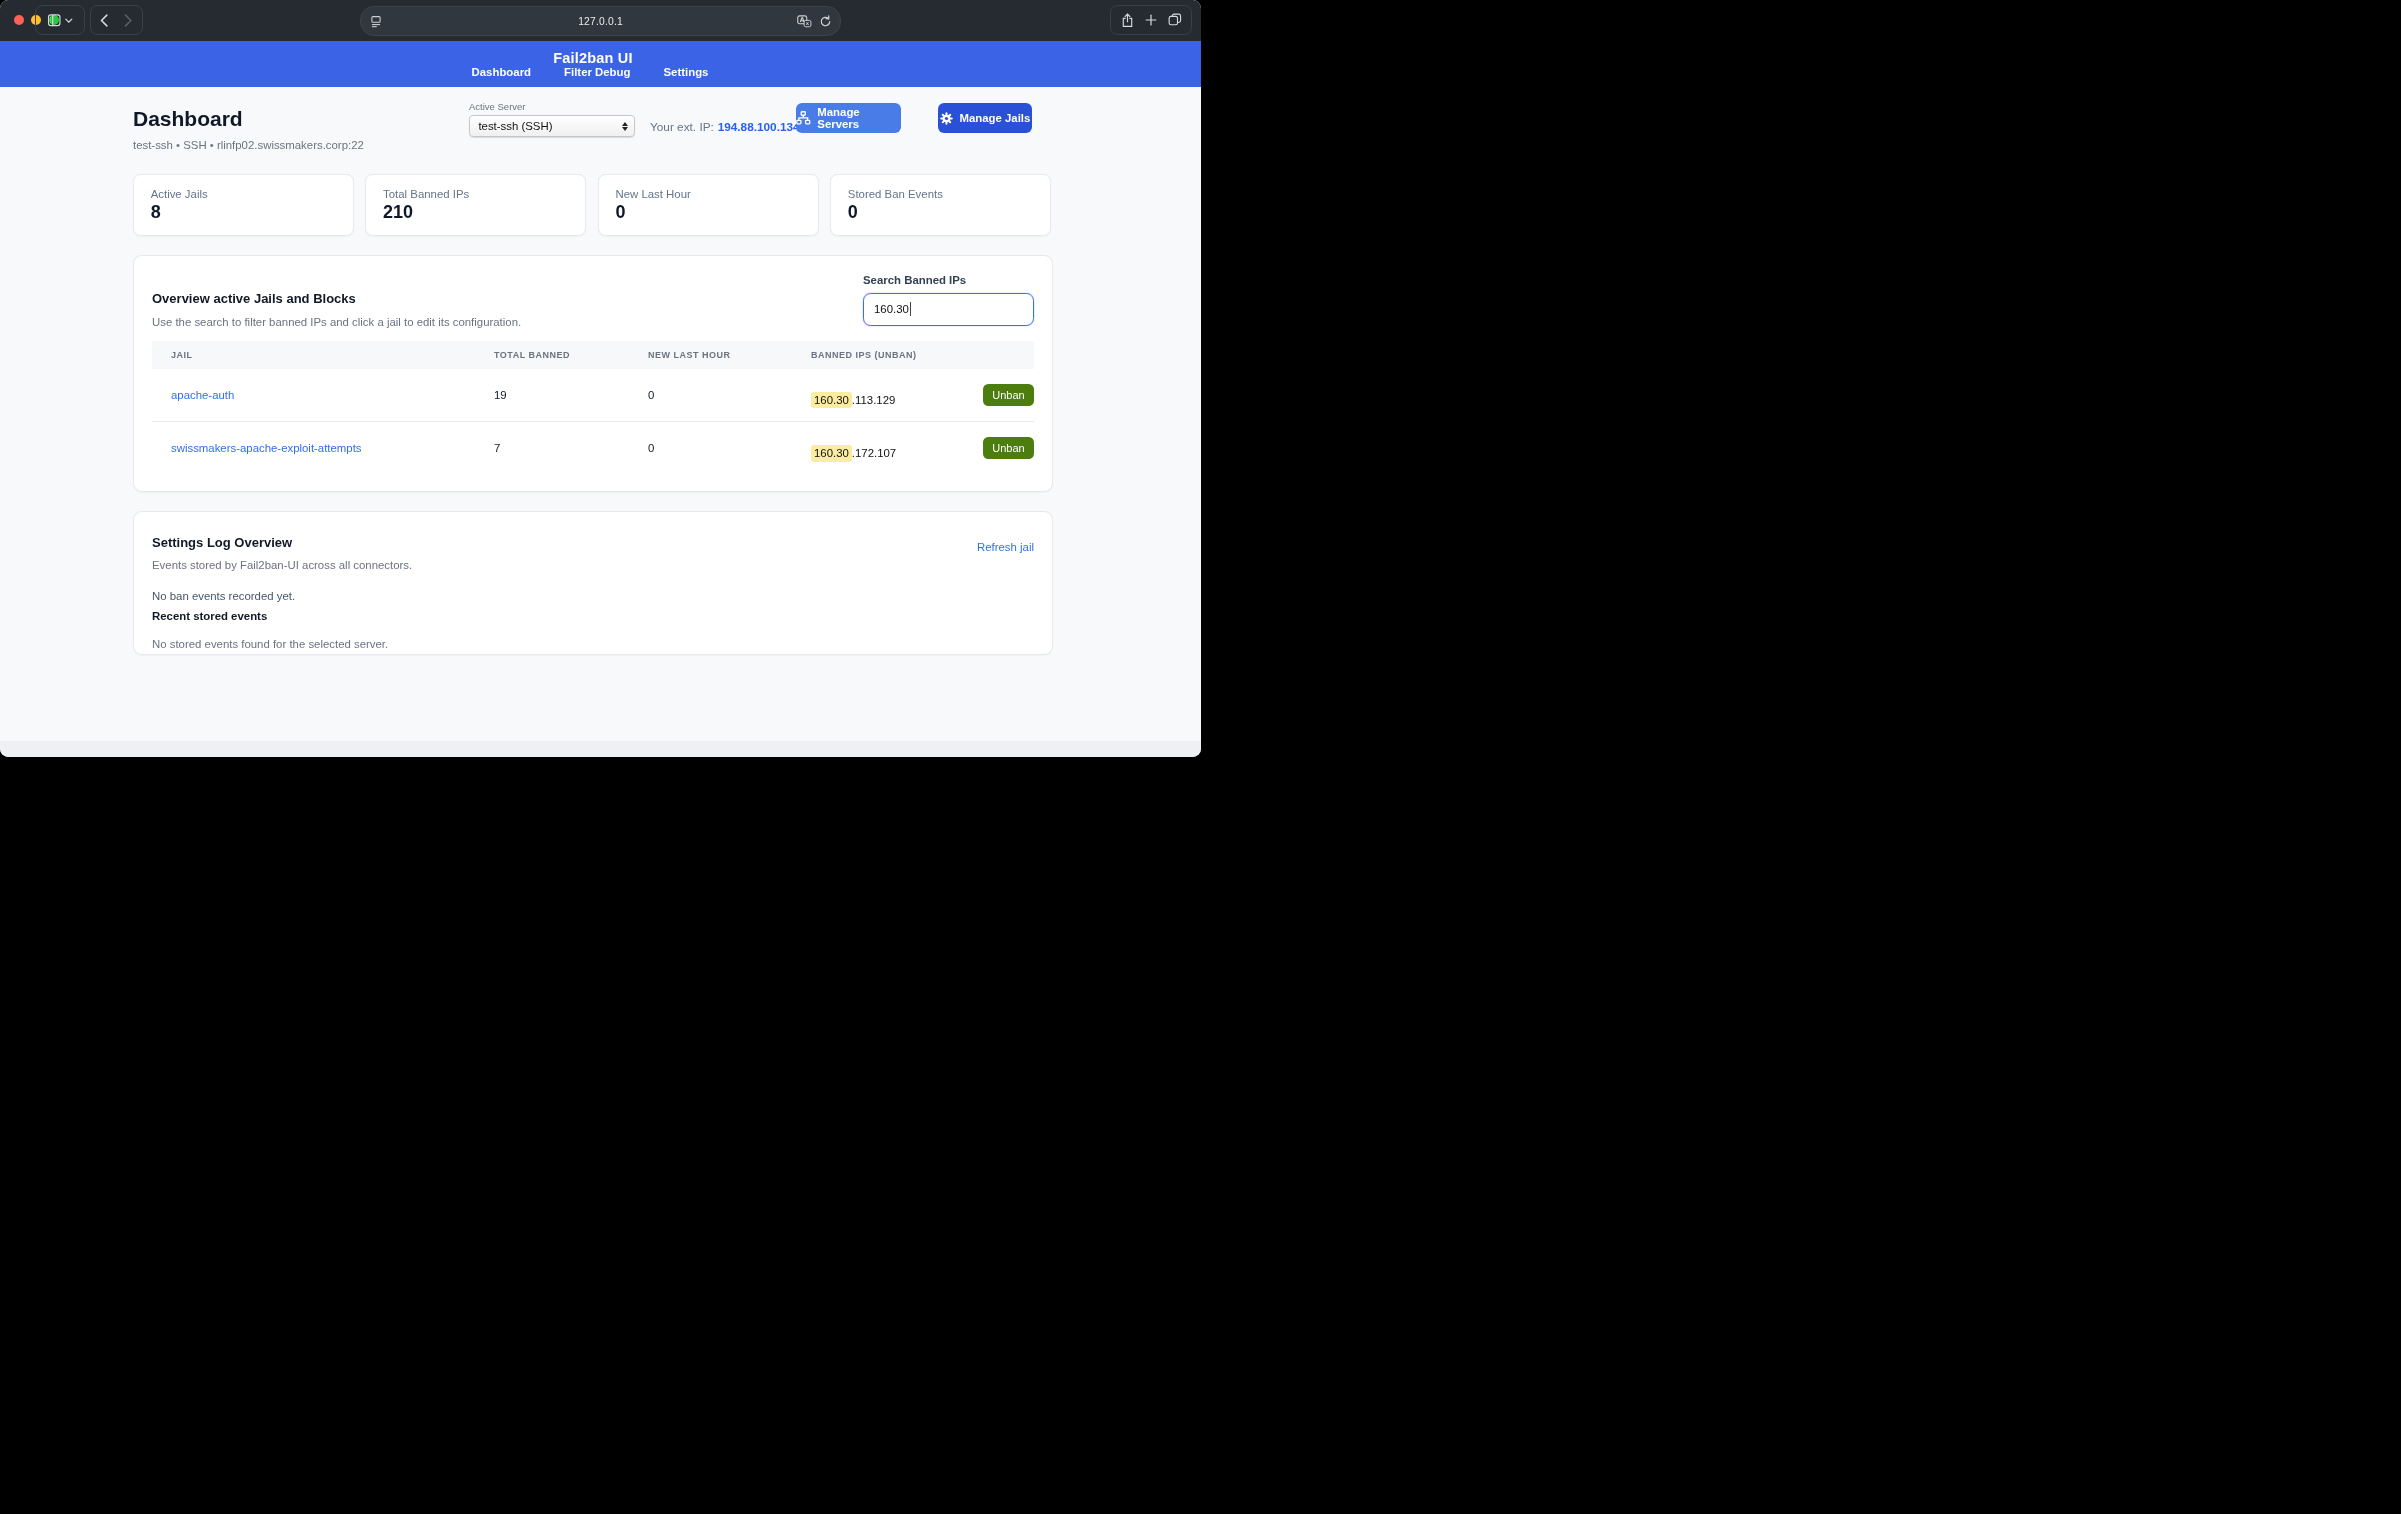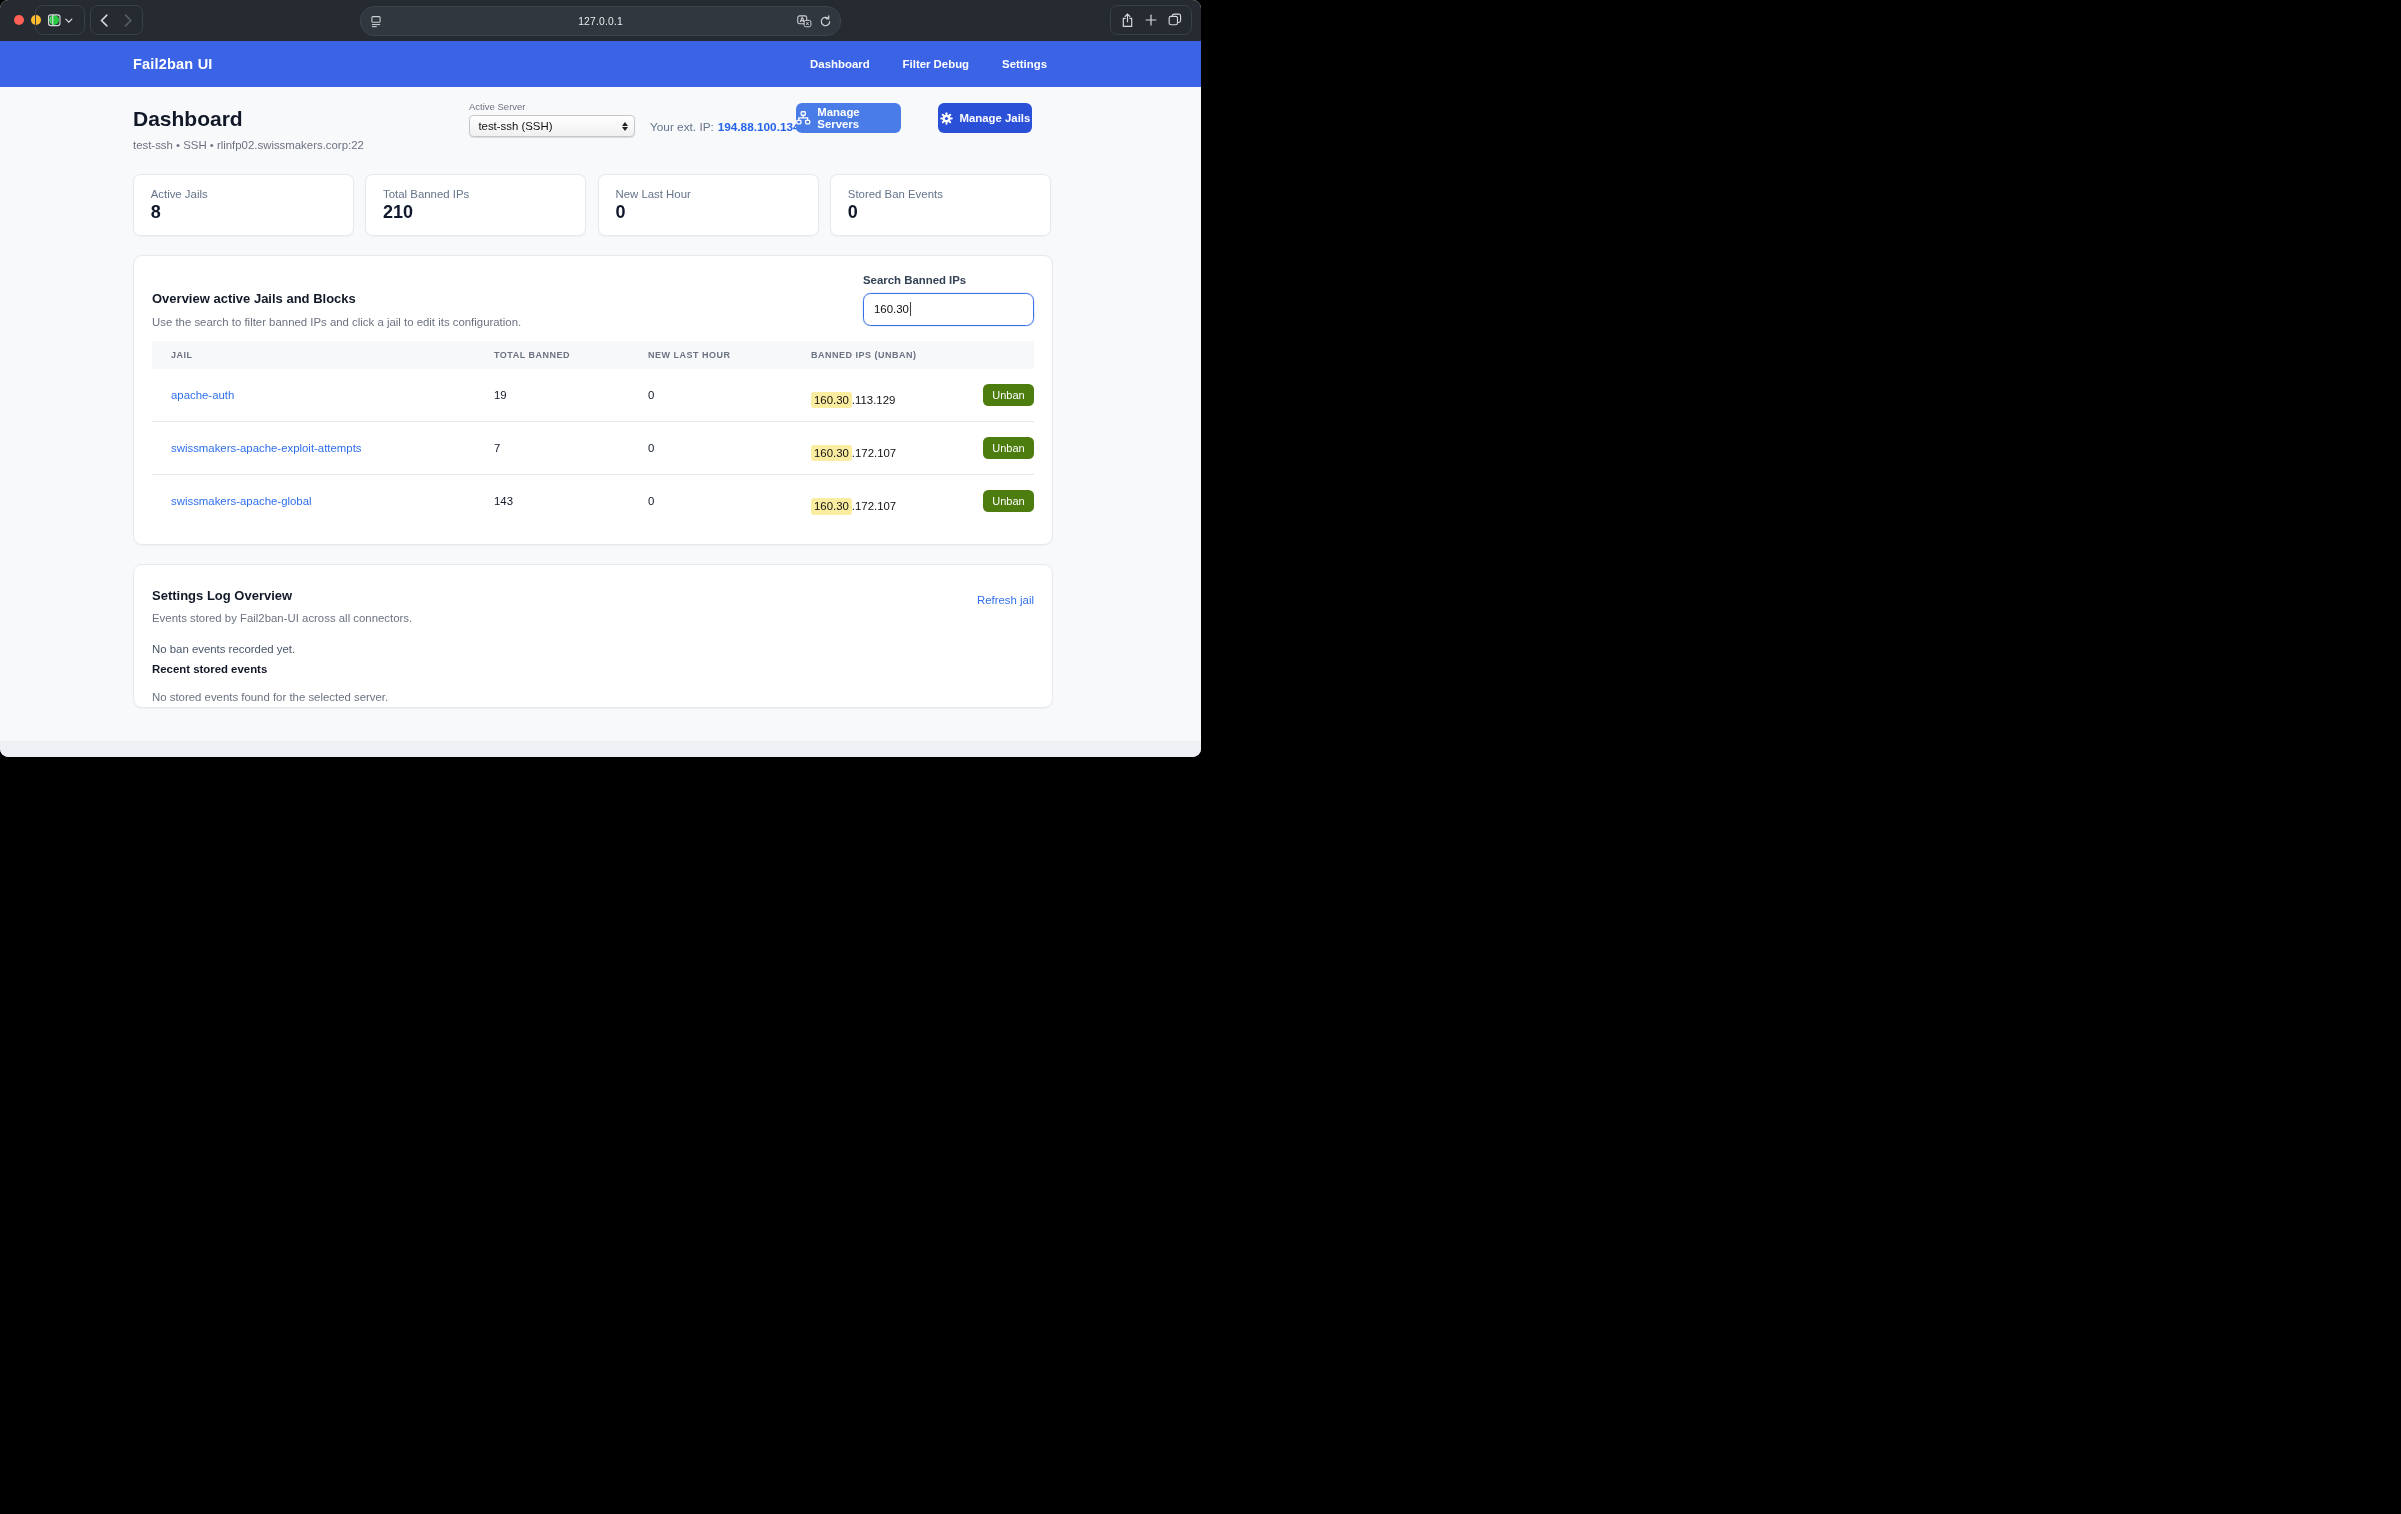--- a/index.html
+++ b/index.html
@@ -16,21 +16,21 @@
   .grp-nav { left:62px; width:53px; left:90px; gap:0; }
   .grp-right { right:9px; width:82px; display:flex; gap:0; }
   .chrome-icon { display:flex; align-items:center; justify-content:center; width:24px; height:29px; }
   .urlbar { position:absolute; left:360px; top:6px; width:481px; height:30px; background:#31373e; border:0.8px solid #3c434b; border-radius:14px; display:flex; align-items:center; }
   .url-left { position:absolute; left:9px; }
   .url-text { flex:1; text-align:center; color:#e9ebed; font-size:10.3px; letter-spacing:0.2px; }
   .url-right { position:absolute; right:7.6px; display:flex; gap:7.6px; align-items:center; }
 
   
   .navbar { height:46px; background:#3a63e6; display:flex; align-items:center; }
-  .nav-inner { width:920px; margin-left:133px; display:flex; align-items:center; justify-content:space-between; }
+  .nav-inner { width:920px; margin-left:133px; display:flex; align-items:center; justify-content:space-between;flex-direction:column; }
   .brand { color:#fff; font-size:14.5px; font-weight:700; letter-spacing:0.2px; }
   .nav-links { display:flex; gap:33px; margin-right:6px; }
   .nav-links span { color:#fff; font-size:11.4px; font-weight:600; cursor:pointer; }
 
   
   .page { width:920px; margin-left:133px; }
   .page-head { position:relative; padding-top:20px; height:84px; }
   .page-title { font-size:21px; font-weight:700; color:#111827; }
   .page-sub { margin-top:7.6px; font-size:11.4px; color:#6b7280; }
   .server-block { position:absolute; left:336px; top:13.7px; }
@@ -314,33 +314,20 @@
     <td>
       <span class="ip-cell">
         <span>
           <span class="ip-chip">160.30</span><span class="ip-rest">.172.107</span>
         </span>
         <button class="unban-btn">Unban</button>
       </span>
     </td>
   </tr>
 
-  <tr>
-    <td><span class="jail-link">swissmakers-apache-global</span></td>
-    <td>143</td>
-    <td>0</td>
-    <td>
-      <span class="ip-cell">
-        <span>
-          <span class="ip-chip">160.30</span><span class="ip-rest">.172.107</span>
-        </span>
-        <button class="unban-btn">Unban</button>
-      </span>
-    </td>
-  </tr>
 </tbody>
       </table>
     </div>
 
     <div class="card log-card">
       <div class="log-title">Settings Log Overview</div>
       <span class="refresh-link">Refresh jail</span>
       <div class="log-sub">Events stored by Fail2ban-UI across all connectors.</div>
       <div class="log-empty">No ban events recorded yet.</div>
       <div class="log-recent">Recent stored events</div>

